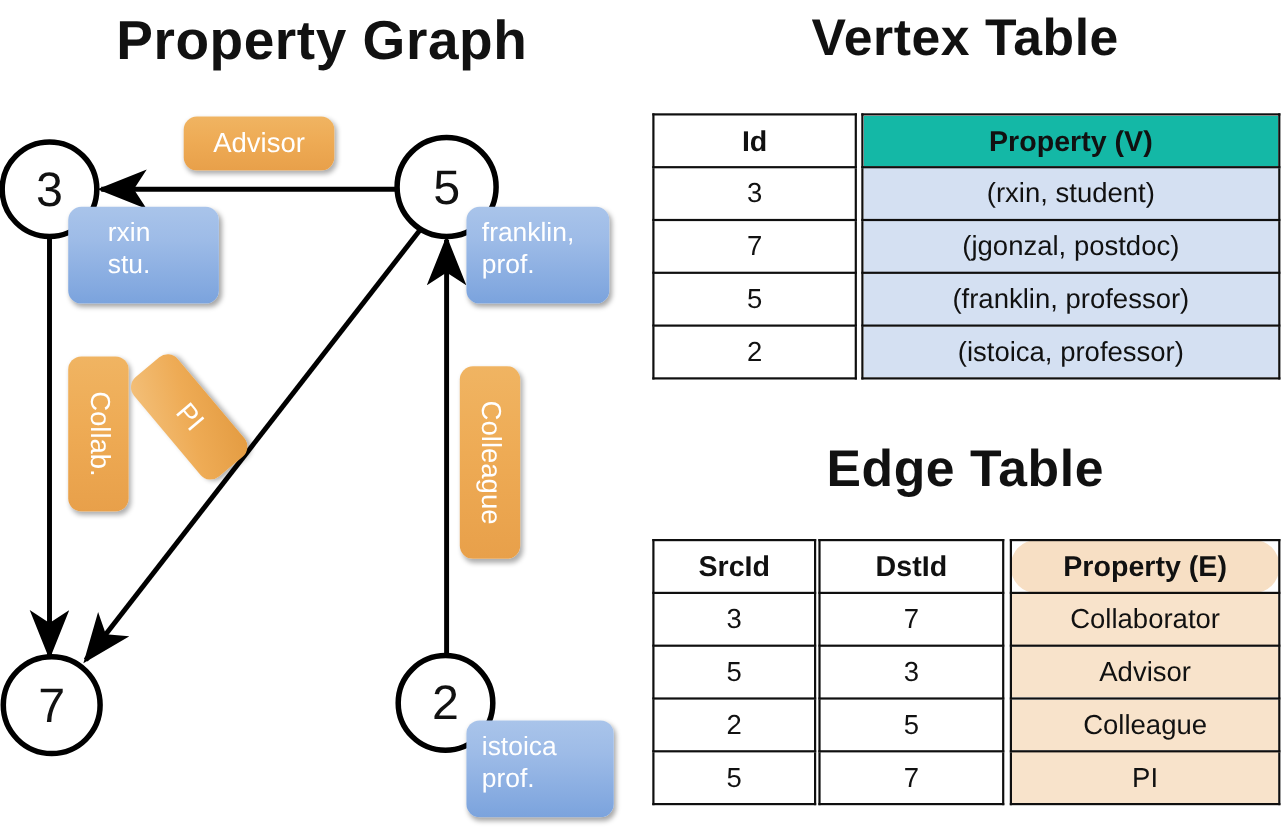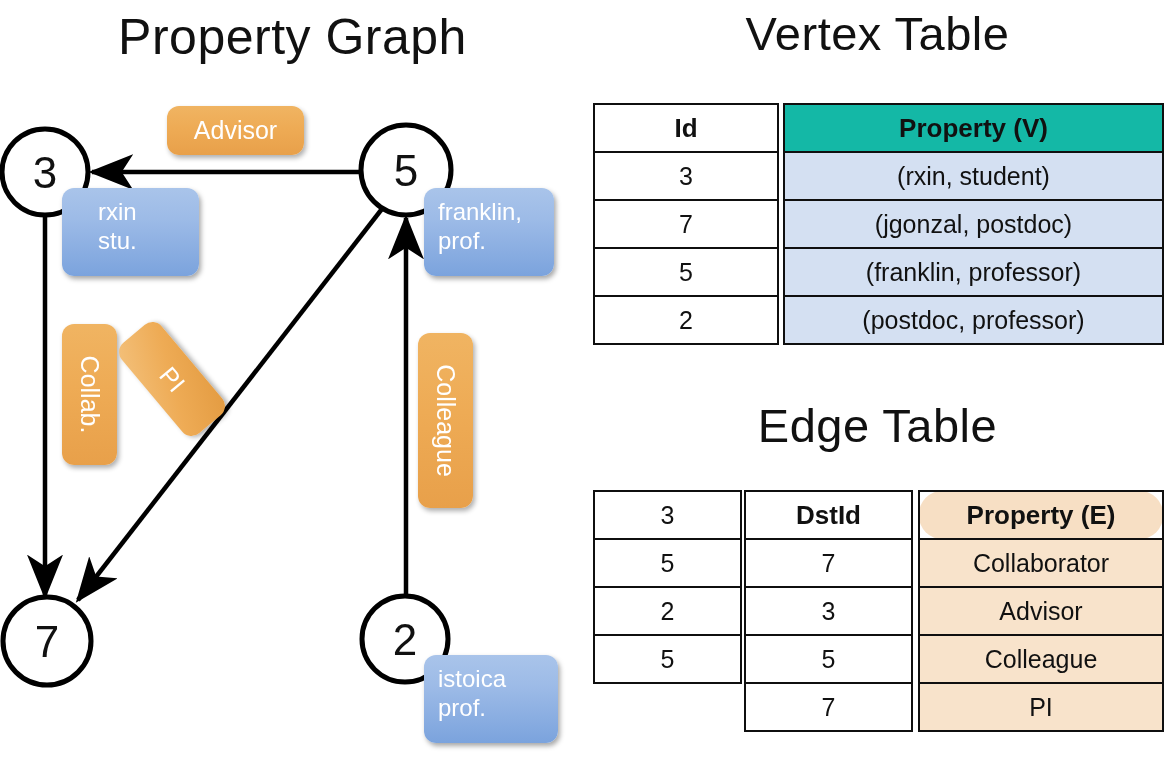--- a/index.html
+++ b/index.html
@@ -10,21 +10,21 @@
     color:#000;
     overflow:hidden;
     position:relative;
   }
   .stage{position:absolute;left:0;top:0;width:1170px;height:760px;}
 
   
   .title{
     position:absolute;
     font-family:"Liberation Sans", sans-serif;
-    font-weight:400;
+    font-weight:700;
     letter-spacing:.5px;
     color:#111;
     white-space:nowrap;
   }
   #title-property-graph{left:0;top:8px;width:585px;text-align:center;font-size:50px;}
   #title-vertex-table{left:585px;top:6px;width:585px;text-align:center;font-size:47px;}
   #title-edge-table{left:585px;top:398px;width:585px;text-align:center;font-size:47px;}
 
   
   #graph-svg{position:absolute;left:0;top:0;width:585px;height:760px;}
@@ -202,27 +202,30 @@
     <tr>
       <td class="vcell-prop">(rxin, student)</td>
     </tr>
     <tr>
       <td class="vcell-prop">(jgonzal, postdoc)</td>
     </tr>
     <tr>
       <td class="vcell-prop">(franklin, professor)</td>
     </tr>
     <tr>
-      <td class="vcell-prop">(postdoc, professor)</td>
+      <td class="vcell-prop">(istoica, professor)</td>
     </tr>
   </tbody>
     </table>
 
   <table class="tbl" id="edge-src-table">
     <tbody>
+        <tr>
+      <th>SrcId</th>
+    </tr>
     <tr>
       <td>3</td>
     </tr>
     <tr>
       <td>5</td>
     </tr>
     <tr>
       <td>2</td>
     </tr>
     <tr>

